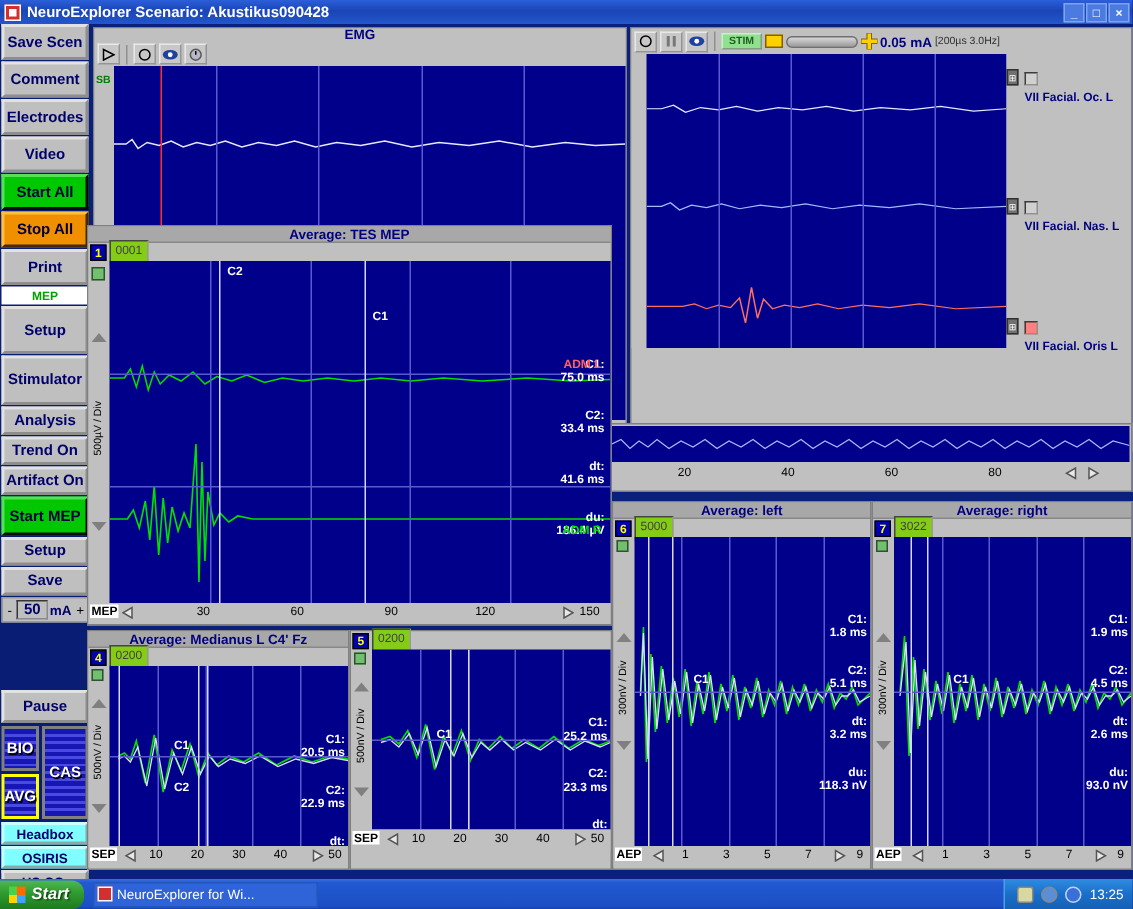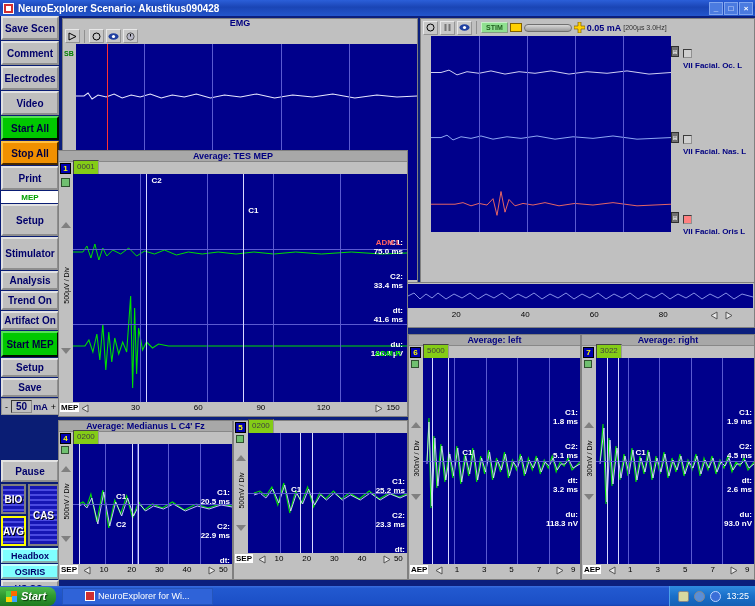--- a/index.html
+++ b/index.html
@@ -99,21 +99,21 @@
     background:linear-gradient(180deg,#3b6fe0 0%,#2259d0 12%,#1b4fc6 90%,#1741ae 100%);
     display:flex;align-items:center;}
   #startbtn{height:19px;padding:0 10px 0 6px;margin-right:6px;
     background:linear-gradient(180deg,#4fb84f 0%,#2f9b2f 45%,#1f7a1f 100%);
     border-top-right-radius:8px;border-bottom-right-radius:8px;
     color:#fff;font-size:11px;font-style:italic;font-weight:bold;
     display:flex;align-items:center;gap:4px;text-shadow:1px 1px 1px #0a3a0a;}
   #startbtn .flag{width:11px;height:11px;
     background:conic-gradient(from 0deg,#ff6a00 0 25%,#3ea3ff 0 50%,#ffd400 0 75%,#4ccf4c 0);}
   .tb-task{height:17px;min-width:150px;background:#2f63d8;border:1px solid #2455bb;
-    display:flex;align-items:center;gap:3px;padding:0 22px;color:#fff;font-size:9px;}
+    display:flex;align-items:center;gap:3px;padding:0 2px;color:#fff;font-size:9px;}
   .tb-task .ic{width:10px;height:10px;background:#d03030;border:1px solid #fff;}
   #tray{margin-left:auto;height:20px;display:flex;align-items:center;gap:5px;
     padding:0 6px 0 8px;background:linear-gradient(180deg,#2f8ce0 0%,#1a6fc9 50%,#1560b5 100%);
     border-left:1px solid #4aa0e8;color:#fff;font-size:9px;}
   .tray-ic{width:11px;height:11px;border-radius:2px;background:#d8d8a0;border:1px solid #888;}
   .tray-ic.blue{background:#3a6fd8;border-radius:50%;border-color:#bcd4ff;}
   .tray-ic.spk{background:#5a8fd8;border-radius:50%;}
 </style>
 </head>
 <body>

